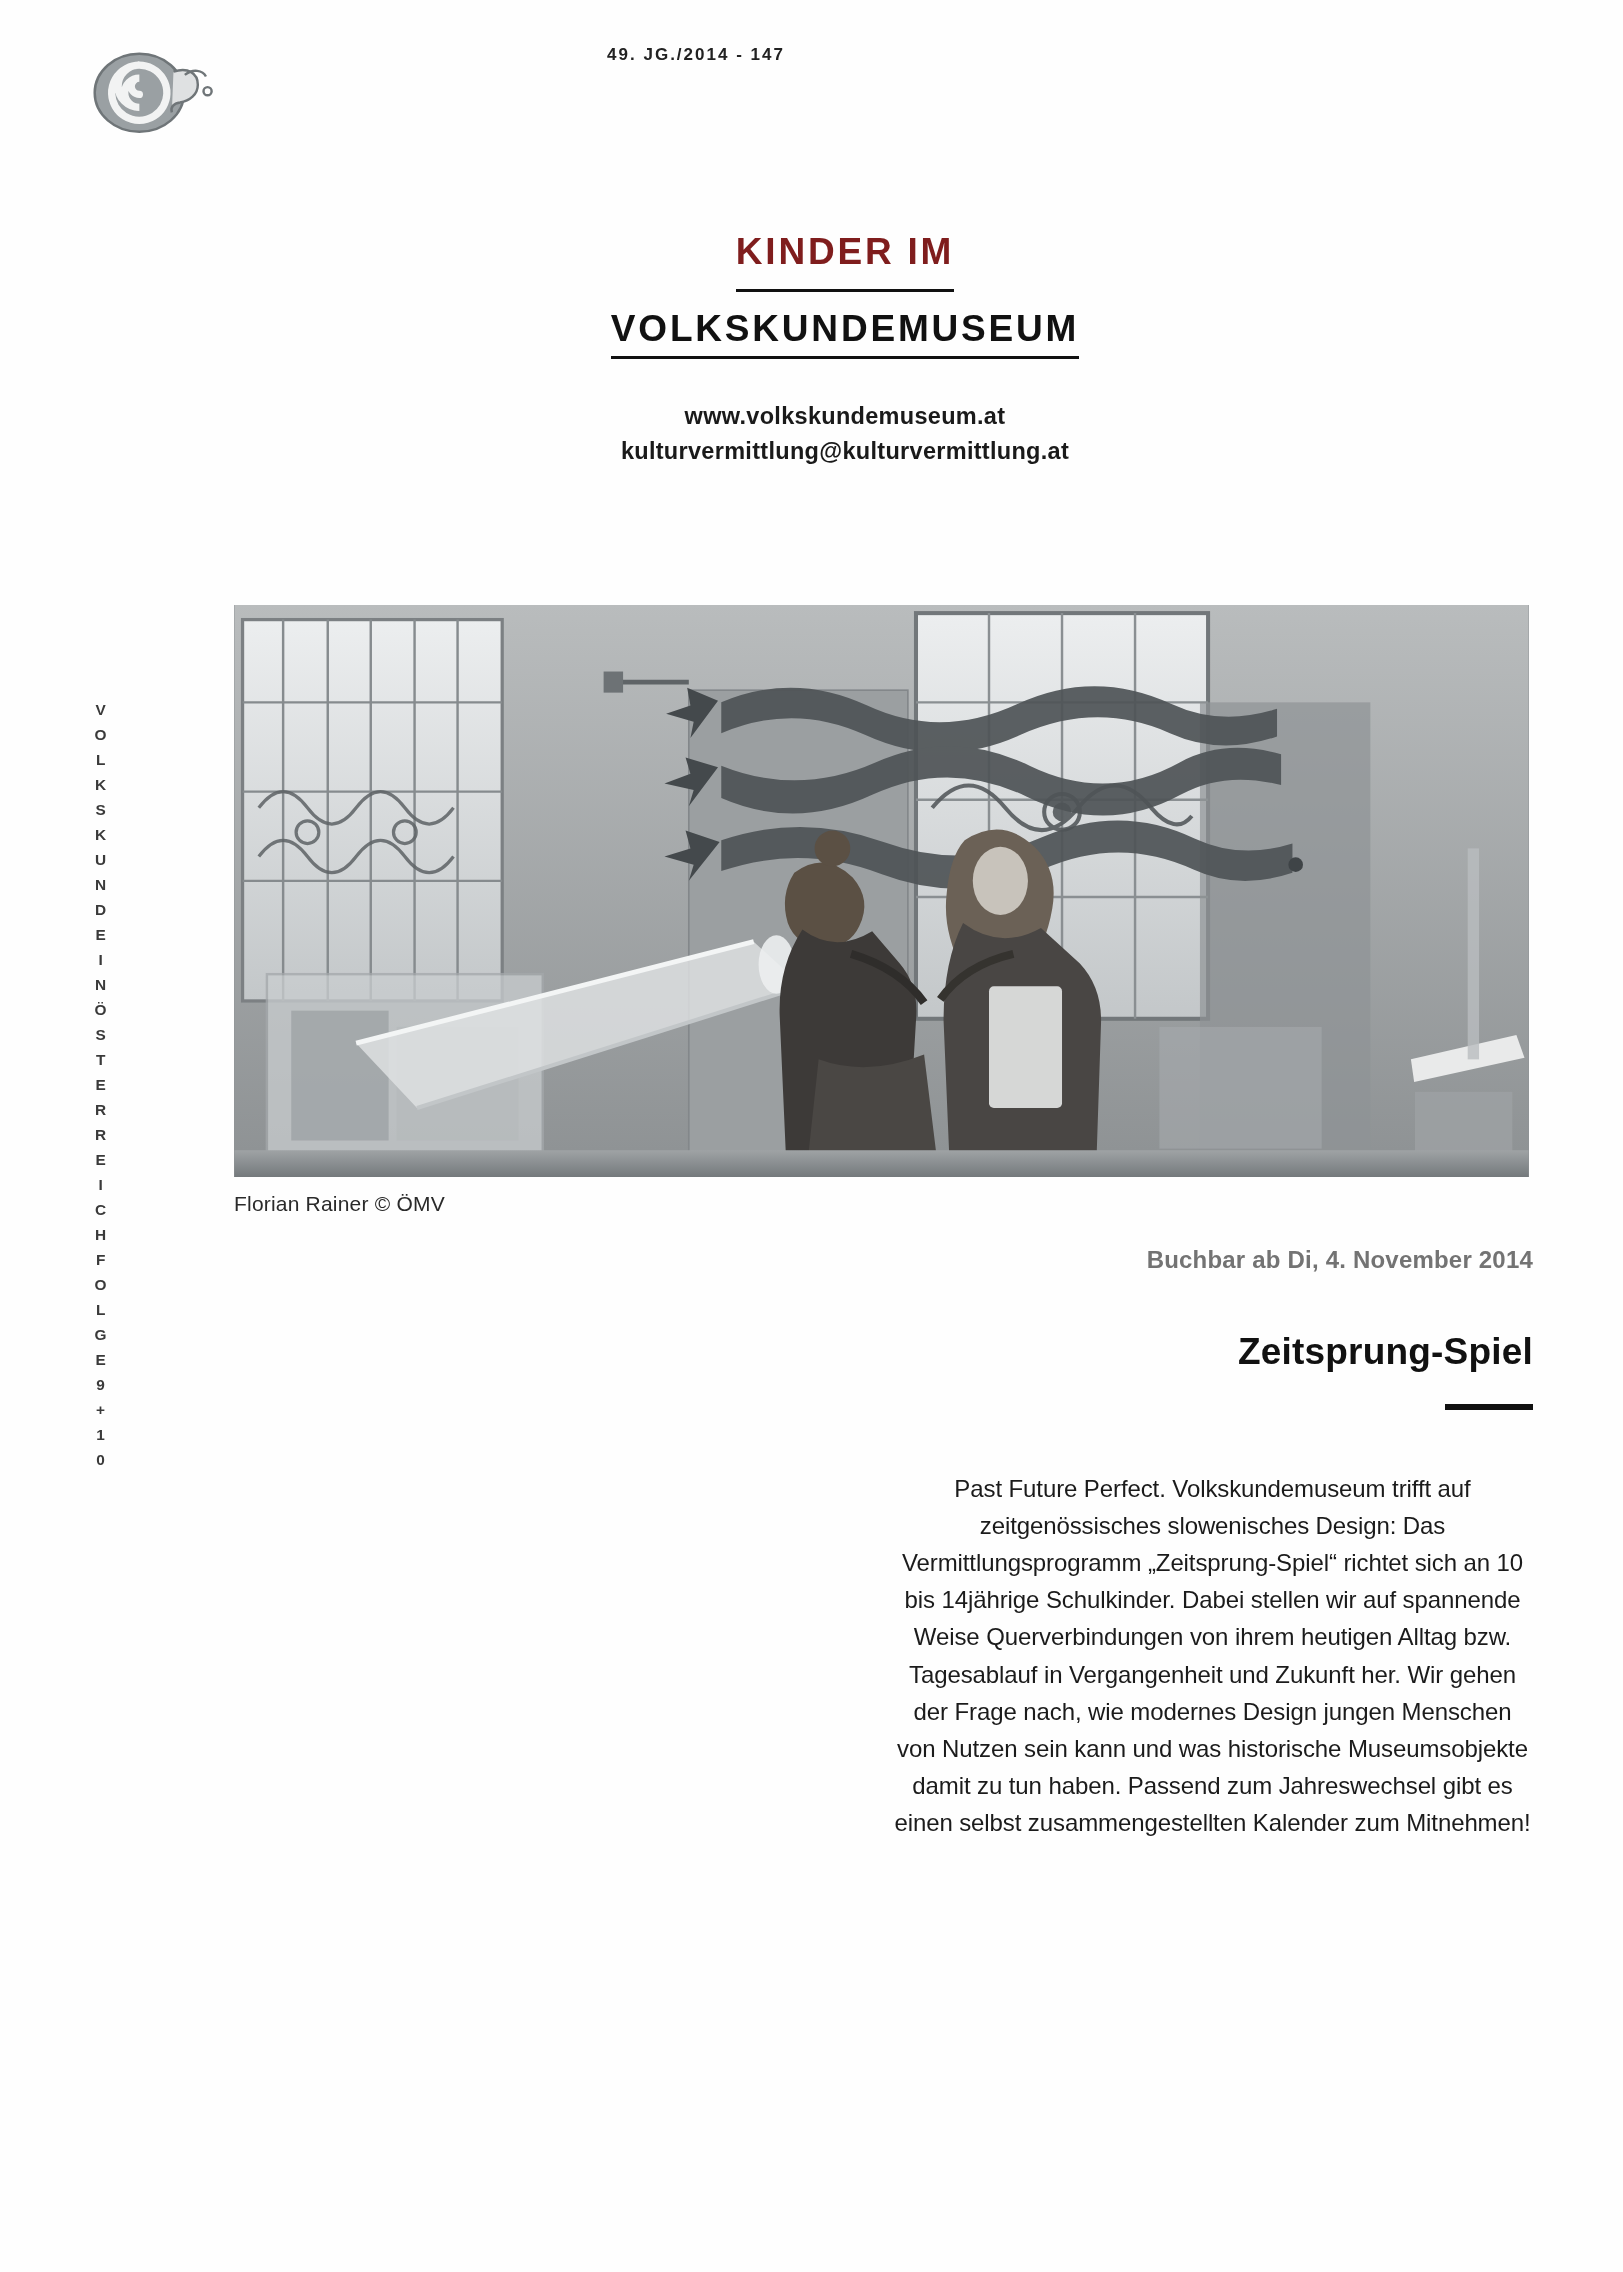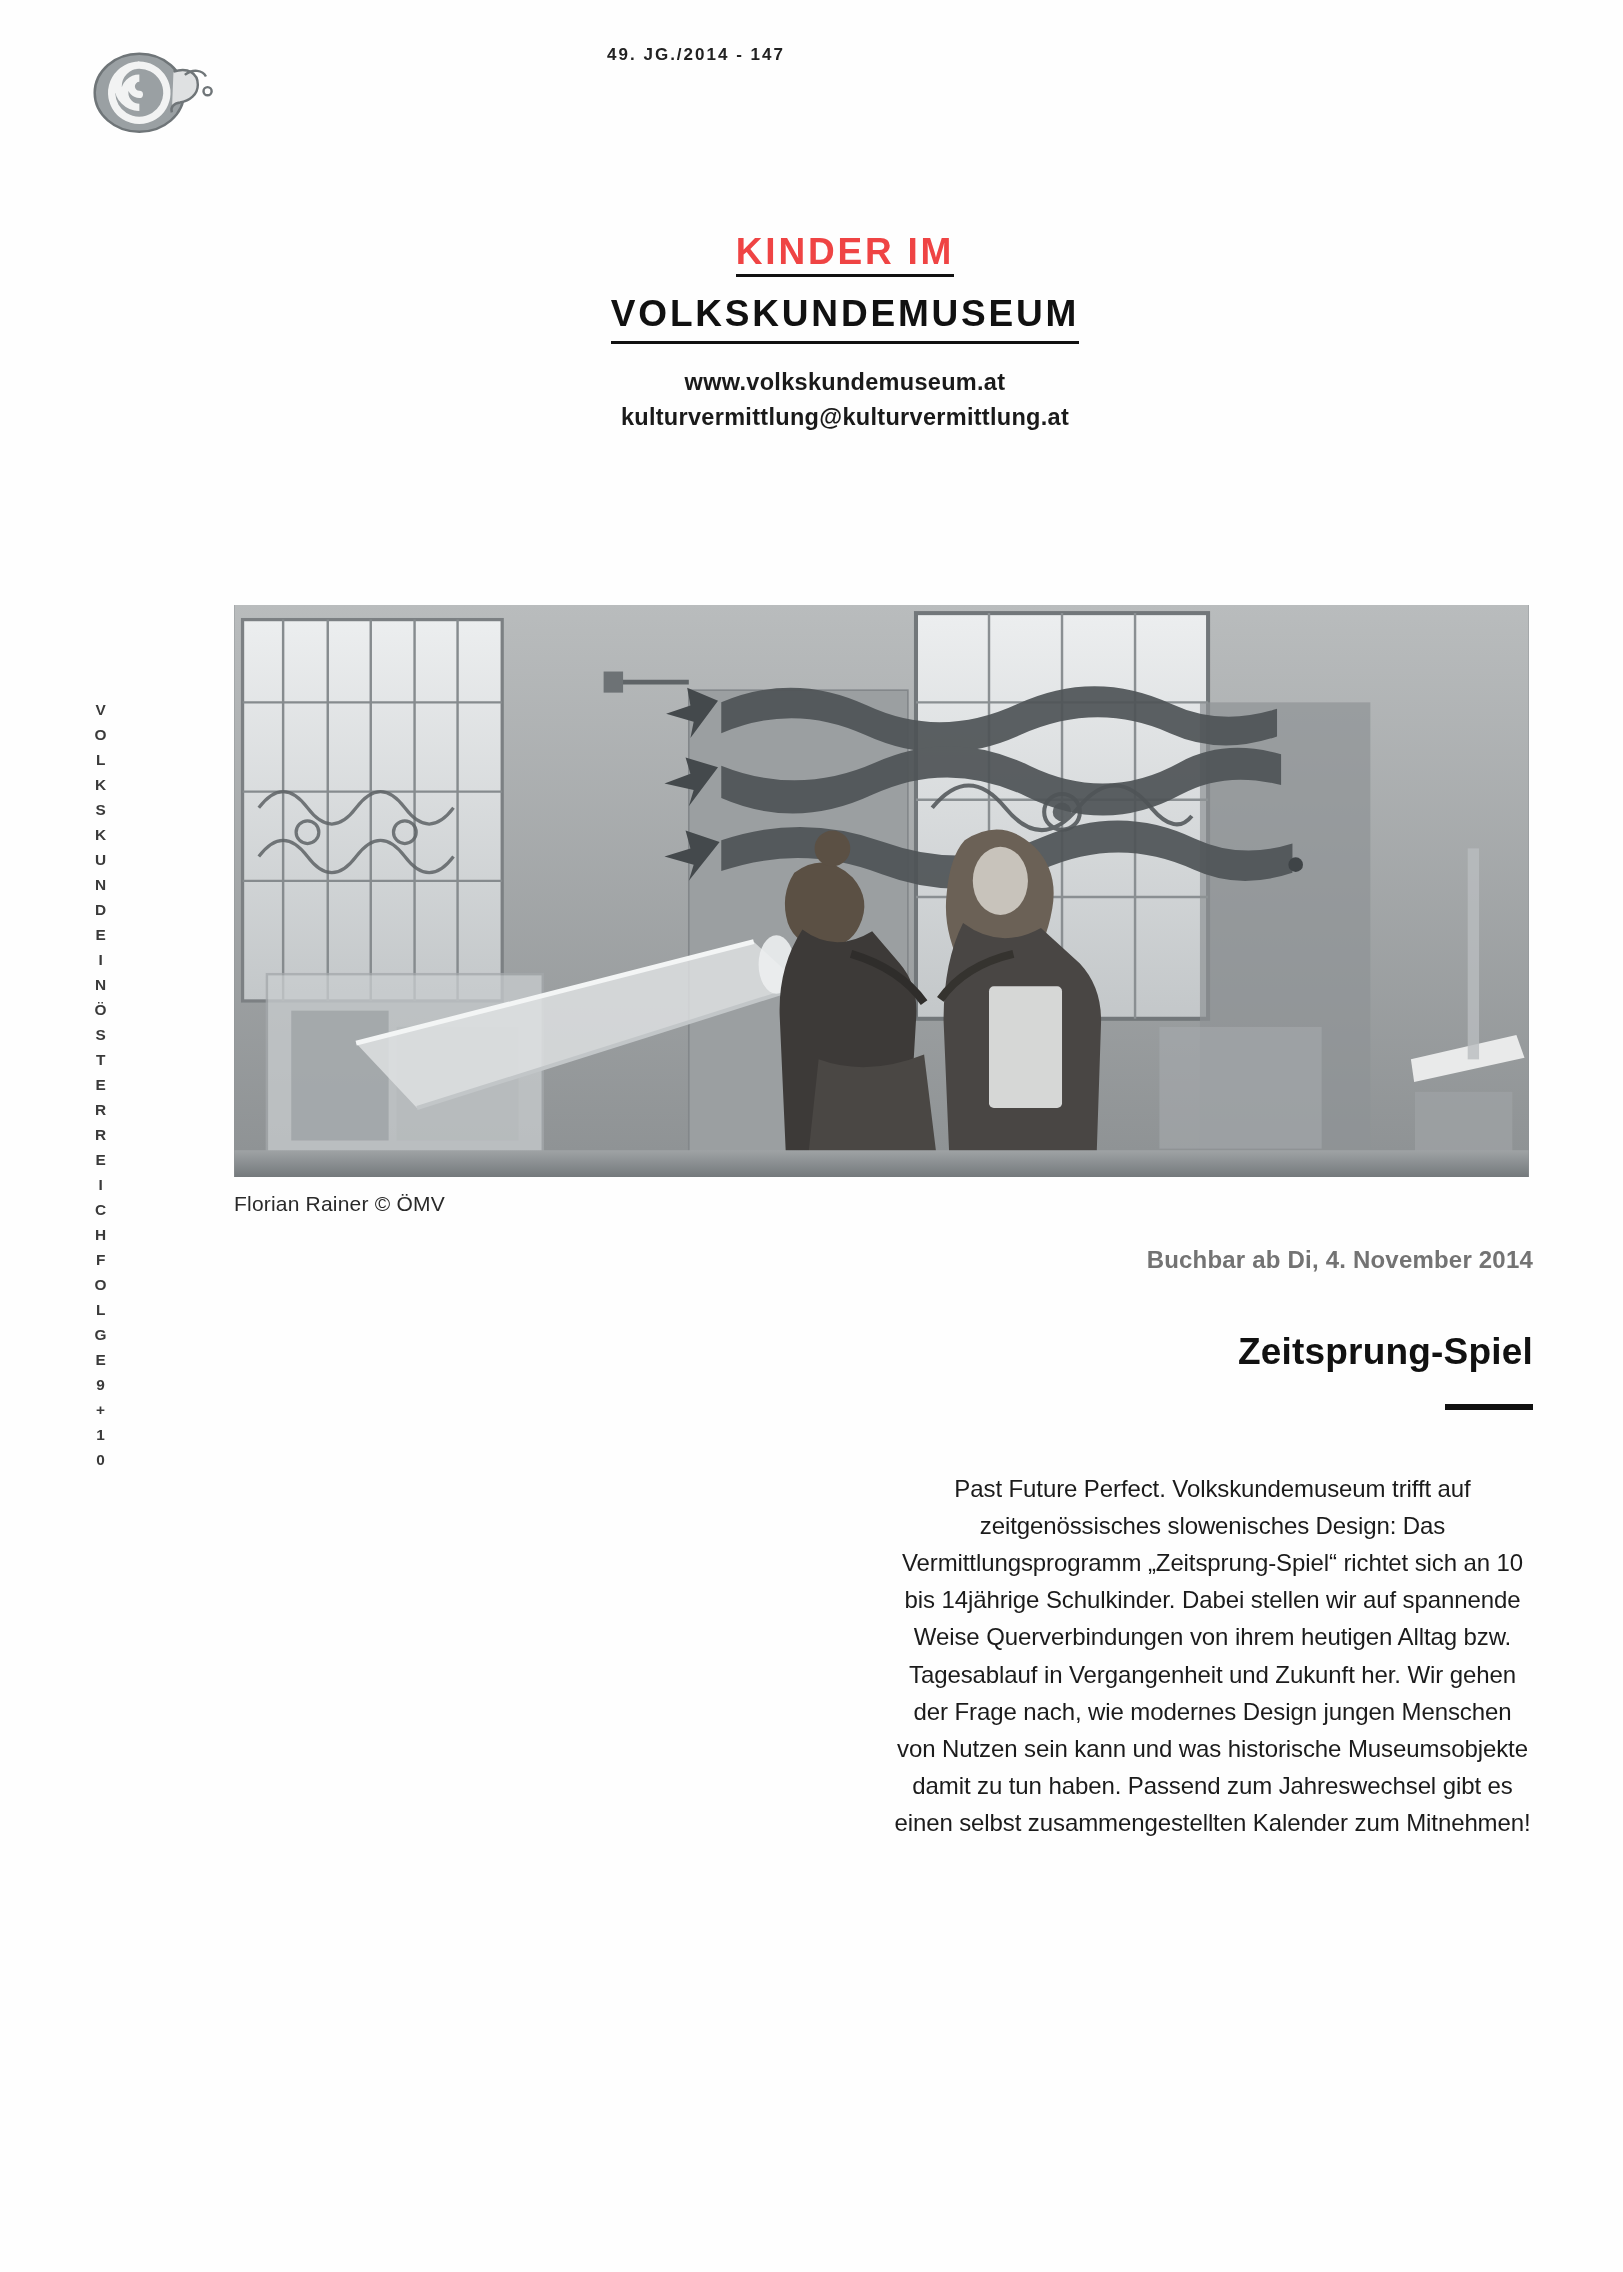--- a/index.html
+++ b/index.html
@@ -66,36 +66,36 @@
     top: 231px;
     left: 244px;
     width: 1202px;
     text-align: center;
   }
   .title-line1 {
     display: inline-block;
     font-size: 37px;
     font-weight: 700;
     letter-spacing: 2.8px;
-    color: #ef4444;
+    color: #7f1d1d;
     border-bottom: 3.2px solid #111;
-    padding-bottom: 1px;
+    padding-bottom: 16px;
   }
   .title-line2 {
     display: inline-block;
     margin-top: 16px;
     font-size: 37px;
     font-weight: 700;
     letter-spacing: 2.8px;
     color: #111;
     border-bottom: 3.2px solid #111;
     padding-bottom: 5.7px;
   }
   .contact {
-    margin-top: 21px;
+    margin-top: 40px;
     font-size: 23.5px;
     font-weight: 600;
     line-height: 1.45;
     color: #1a1a1a;
     letter-spacing: 0.3px;
     text-align: center;
   }
   .contact div { margin-bottom: 1.6px; }
 
   

